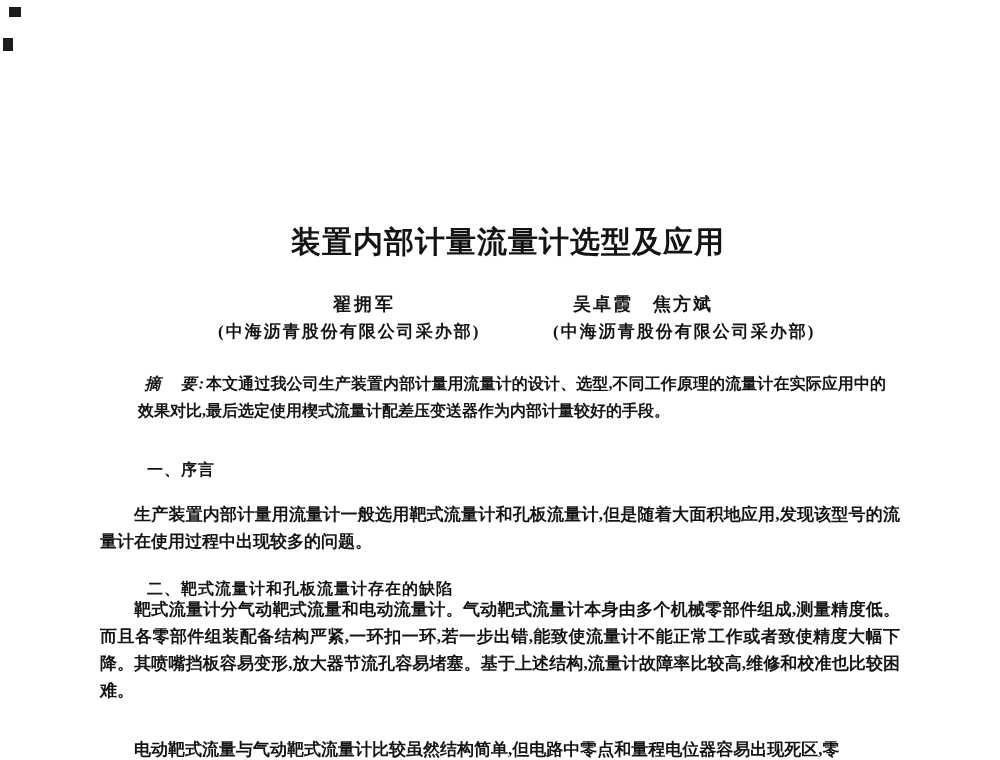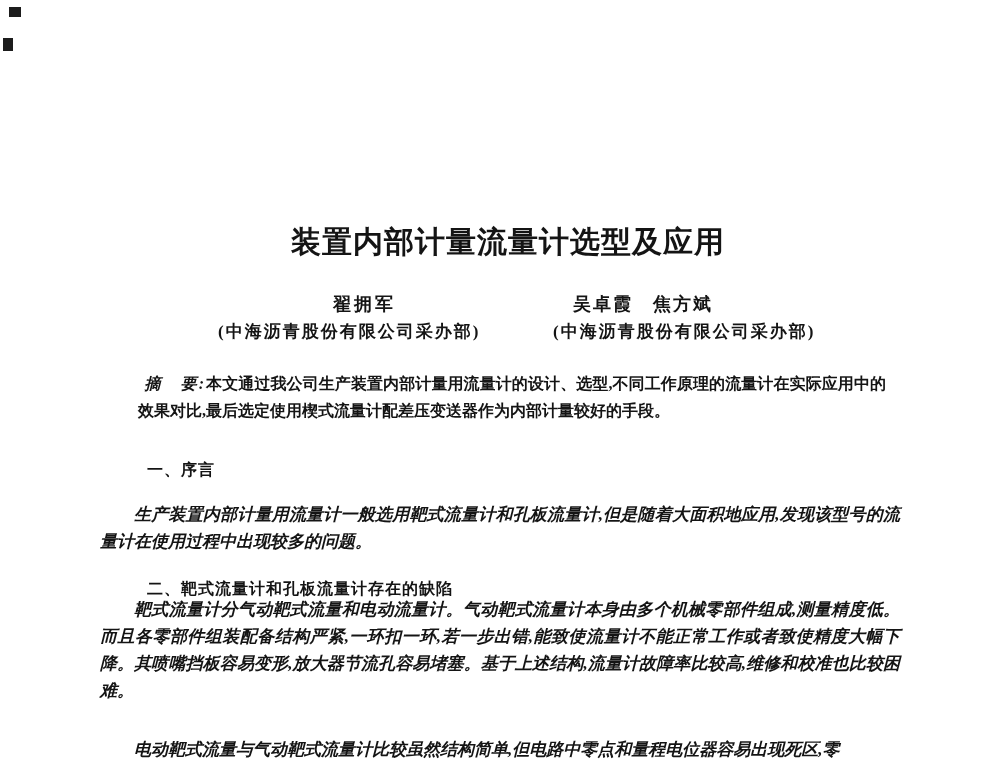--- a/index.html
+++ b/index.html
@@ -90,21 +90,20 @@
   .body-para {
     position: absolute;
     left: 100px;
     width: 800px;
     margin: 0;
     font-size: 17px;
     line-height: 27px;
     text-align: justify;
     text-indent: 2em;
     font-weight: bold;
-    font-style: italic;
   }
   .p1 { top: 501px; }
   .p2 { top: 596px; }
   .p3 { top: 736px; }
 </style>
 </head>
 <body>
 
 <div class="page">
 

